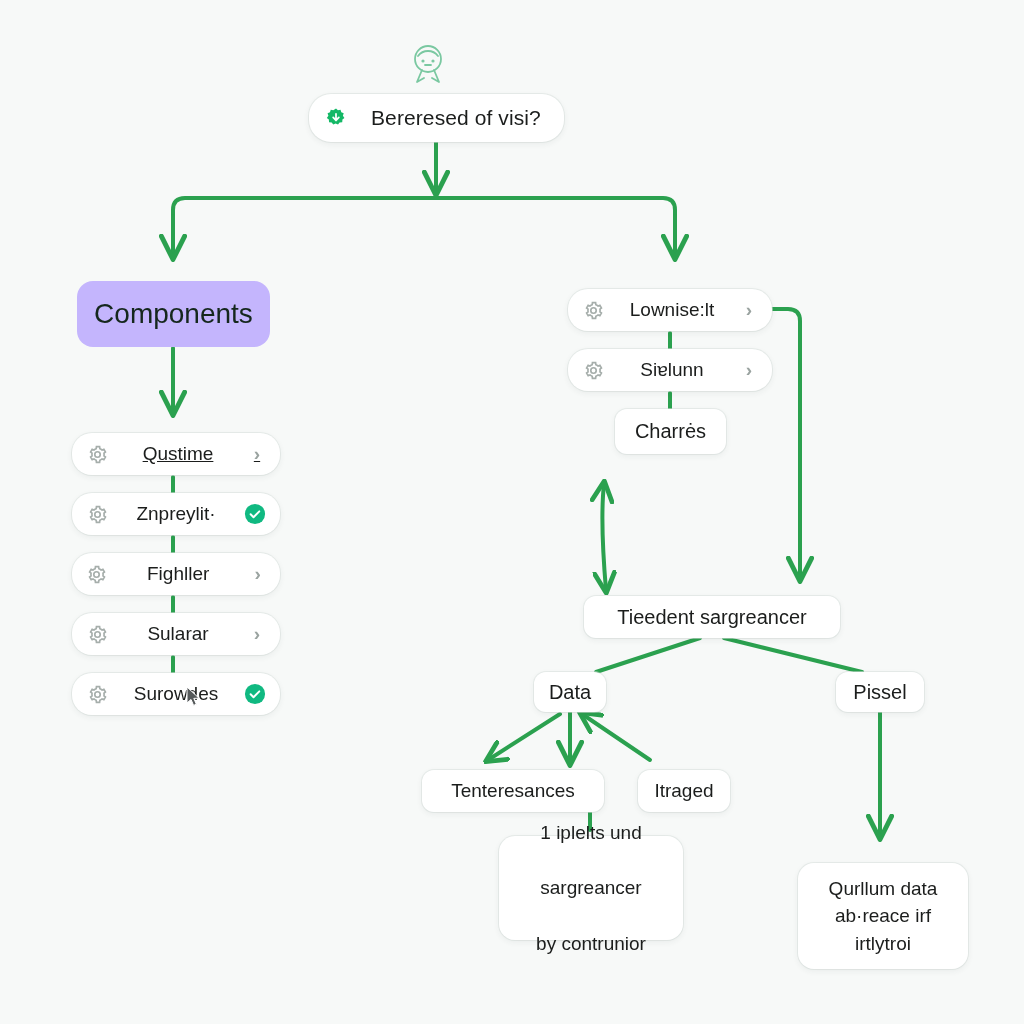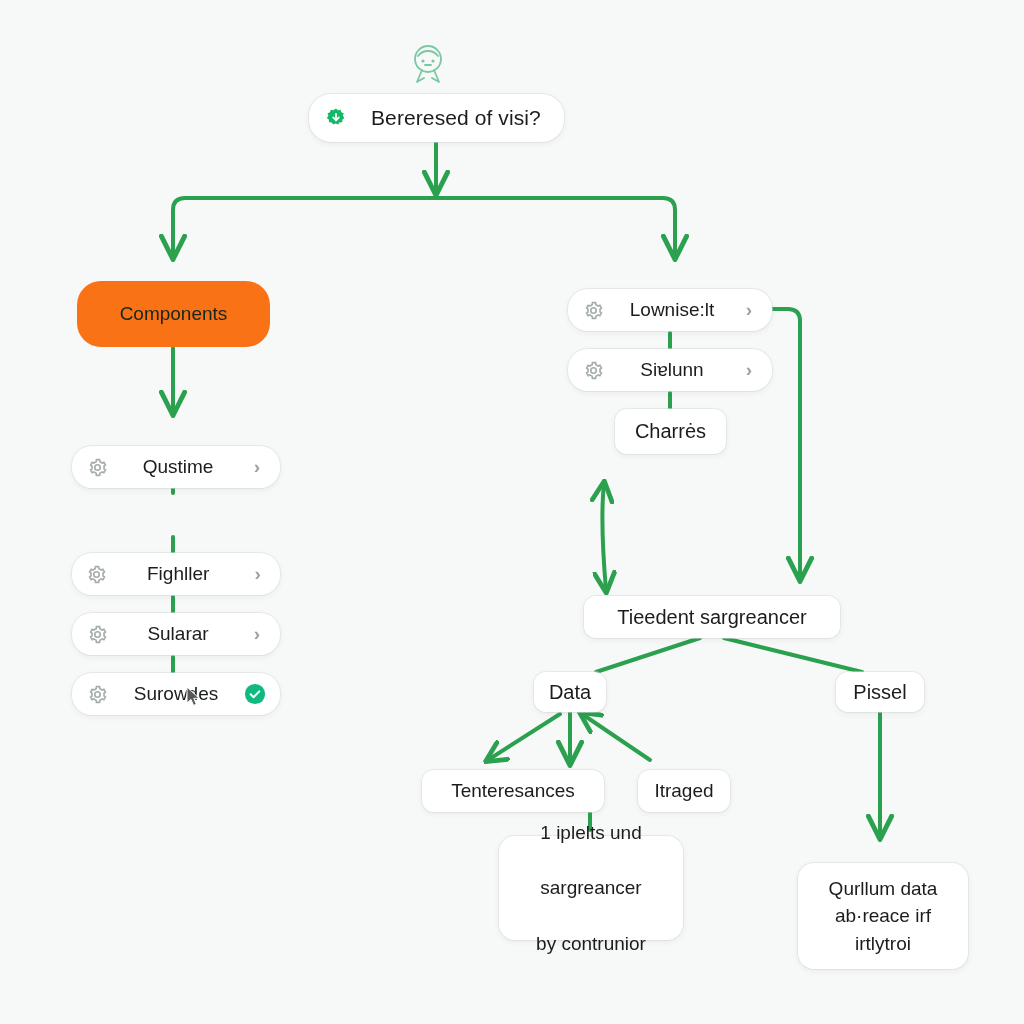--- a/index.html
+++ b/index.html
@@ -45,25 +45,25 @@
     border-radius: 22px;
     padding: 0 22px 0 16px;
     gap: 24px;
     height: 48px;
     font-size: 21px;
     letter-spacing: .1px;
   }
 
   
   .node.section {
-    background: #f97316;
-    border-radius: 24px;
+    background: #c4b5fd;
+    border-radius: 16px;
     box-shadow: none;
     justify-content: center;
-    font-size: 19px;
+    font-size: 28px;
     color: #15271d;
   }
 
   
   .node.row {
     border-radius: 20px;
     height: 42px;
     padding: 0 14px 0 14px;
     gap: 0;
     font-size: 19px;
@@ -201,31 +201,46 @@
         <path d="M12 7.4v7.2M8.9 11.3L12 14.6l3.1-3.3" fill="none" stroke="#ffffff" stroke-width="1.9" stroke-linecap="round" stroke-linejoin="round"></path>
       </svg>
     </span>
     <span>Bereresed of visi?</span>
   </div>
 
   <div class="node section" style="left:77px; top:281px; width:193px; height:66px;">
     <span>Components</span>
   </div>
 
-  <div class="node row" style="left:72px; top:446px; width:208px;">
+  <div class="node row" style="left:72px; top:433px; width:208px;text-decoration:underline;">
     <span class="icon gear">
       <svg width="21" height="21" viewBox="0 0 24 24" fill="none" stroke="#a6aeab" stroke-width="1.9">
         <path d="M19.4 13.5a7.6 7.6 0 000-3l1.7-1.3-1.8-3.1-2 .8a7.6 7.6 0 00-2.6-1.5L14.4 3h-3.6l-.3 2.4a7.6 7.6 0 00-2.6 1.5l-2-.8-1.8 3.1L5.8 10.5a7.6 7.6 0 000 3l-1.7 1.3 1.8 3.1 2-.8a7.6 7.6 0 002.6 1.5l.3 2.4h3.6l.3-2.4a7.6 7.6 0 002.6-1.5l2 .8 1.8-3.1z"></path>
         <circle cx="12" cy="12" r="3.1"></circle>
       </svg>
     </span>
     <span class="row-label">Qustime</span>
     <span class="chev">›</span>
   </div>
 
+  <div class="node row" style="left:72px; top:493px; width:208px;">
+    <span class="icon gear">
+      <svg width="21" height="21" viewBox="0 0 24 24" fill="none" stroke="#a6aeab" stroke-width="1.9">
+        <path d="M19.4 13.5a7.6 7.6 0 000-3l1.7-1.3-1.8-3.1-2 .8a7.6 7.6 0 00-2.6-1.5L14.4 3h-3.6l-.3 2.4a7.6 7.6 0 00-2.6 1.5l-2-.8-1.8 3.1L5.8 10.5a7.6 7.6 0 000 3l-1.7 1.3 1.8 3.1 2-.8a7.6 7.6 0 002.6 1.5l.3 2.4h3.6l.3-2.4a7.6 7.6 0 002.6-1.5l2 .8 1.8-3.1z"></path>
+        <circle cx="12" cy="12" r="3.1"></circle>
+      </svg>
+    </span>
+    <span class="row-label">Znpreylit·</span>
+    <span class="icon badge-check">
+      <svg width="22" height="22" viewBox="0 0 24 24">
+        <circle cx="12" cy="12" r="11" fill="#10b981"></circle>
+        <path d="M7.2 12.3l3.2 3.2 6.3-6.4" fill="none" stroke="#ffffff" stroke-width="2.1" stroke-linecap="round" stroke-linejoin="round"></path>
+      </svg>
+    </span>
+  </div>
 
   <div class="node row" style="left:72px; top:553px; width:208px;gap:40px;">
     <span class="icon gear">
       <svg width="21" height="21" viewBox="0 0 24 24" fill="none" stroke="#a6aeab" stroke-width="1.9">
         <path d="M19.4 13.5a7.6 7.6 0 000-3l1.7-1.3-1.8-3.1-2 .8a7.6 7.6 0 00-2.6-1.5L14.4 3h-3.6l-.3 2.4a7.6 7.6 0 00-2.6 1.5l-2-.8-1.8 3.1L5.8 10.5a7.6 7.6 0 000 3l-1.7 1.3 1.8 3.1 2-.8a7.6 7.6 0 002.6 1.5l.3 2.4h3.6l.3-2.4a7.6 7.6 0 002.6-1.5l2 .8 1.8-3.1z"></path>
         <circle cx="12" cy="12" r="3.1"></circle>
       </svg>
     </span>
     <span class="row-label">Fighller</span>
     <span class="chev">›</span>

